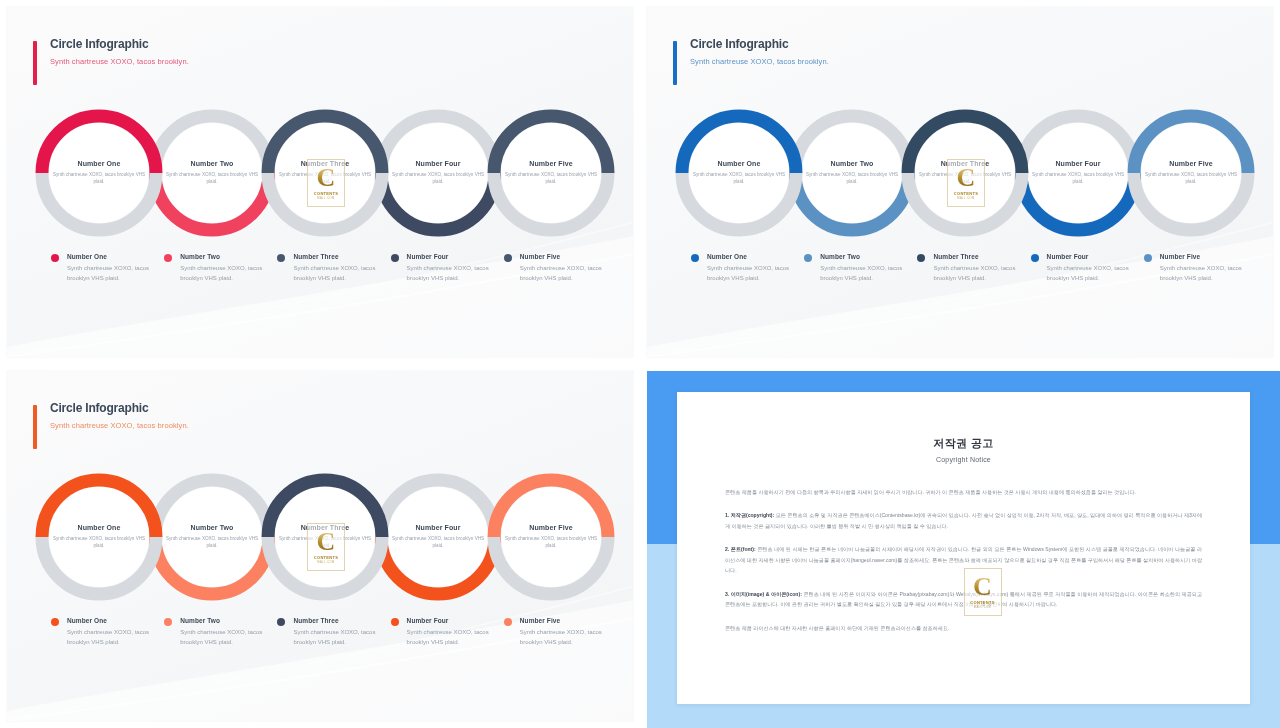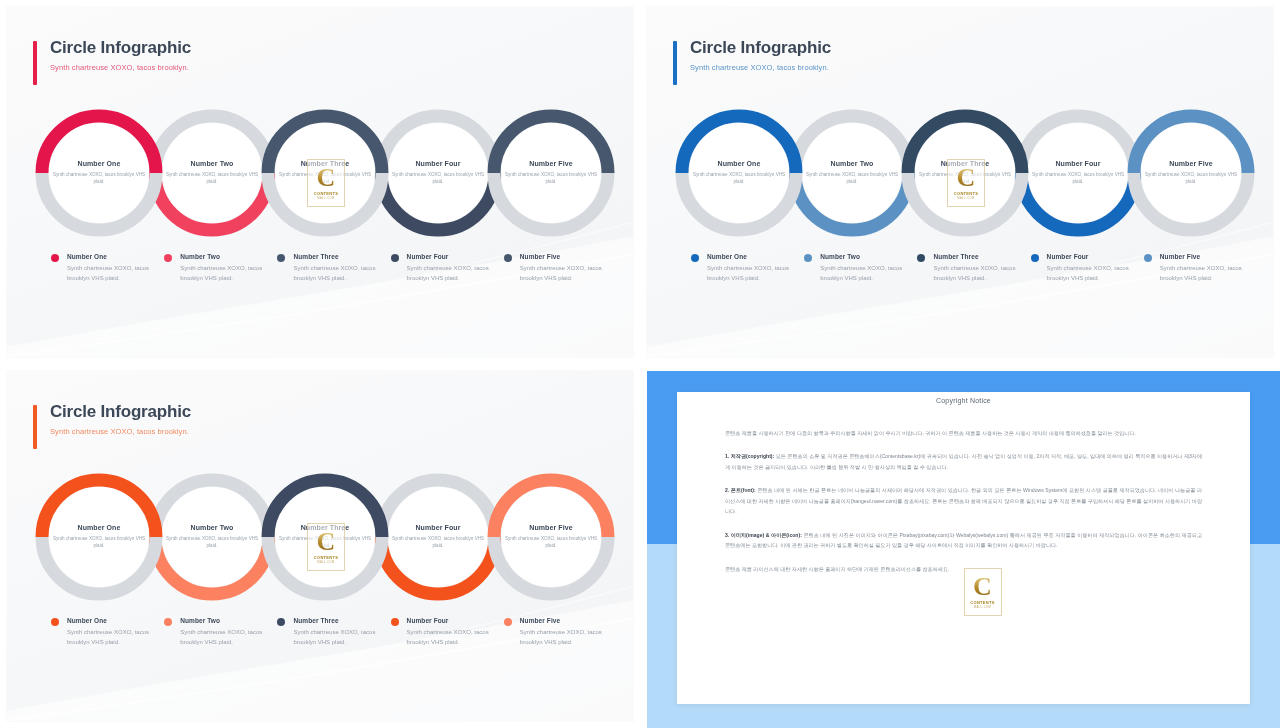--- a/index.html
+++ b/index.html
@@ -19,21 +19,21 @@
     background:linear-gradient(160deg,#fbfbfc 0%,#f7f8f9 45%,#f2f3f5 100%);
     box-shadow:0 0 0 1px rgba(0,0,0,0.02);
     overflow:hidden;
   }
   
   .swoosh{position:absolute;pointer-events:none;left:0;bottom:0;width:100%;height:46%;opacity:.85;}
 
   
   .hdr{position:absolute;left:26px;top:31px;}
   .accent-bar{position:absolute;left:0;top:3px;width:4px;height:44px;border-radius:1px;}
-  .title{margin:0 0 0 17px;font-size:17px;font-weight:700;letter-spacing:-.2px;color:#3c4858;line-height:1.15;}
+  .title{margin:0 0 0 17px;font-size:12px;font-weight:700;letter-spacing:-.2px;color:#3c4858;line-height:1.15;}
   .subtitle{margin:5px 0 0 17px;font-size:7.5px;letter-spacing:.1px;line-height:1.2;}
 
   
   .chain{position:absolute;left:22px;top:96px;width:592px;height:140px;}
   .ring{position:absolute;top:0;width:140px;height:140px;}
   .ring svg{position:absolute;inset:0;width:140px;height:140px;display:block;}
   .ring-txt{position:absolute;left:50%;top:50%;transform:translate(-50%,-50%);
             width:96px;text-align:center;}
   .ring-title{font-size:7px;font-weight:700;color:#3c4858;letter-spacing:.1px;margin:0 0 4px;}
   .ring-desc{font-size:4.6px;color:#9aa3ad;line-height:1.55;margin:0;}
@@ -391,20 +391,21 @@
           </div>
         </div>
     </div>
   </div>
 
   <div class="cslide">
     <div class="cbg">
       <div class="top" style="background: rgb(74, 156, 242);"></div>
       <div class="bot" style="background: rgb(179, 218, 249);"></div>
       <div class="cpaper">
+        <h2 class="cp-h1">저작권 공고</h2>
         <p class="cp-h2">Copyright Notice</p>
         <div class="cp-body">
             <p class="cp-p">콘텐츠 제품을 사용하시기 전에 다음의 항목과 주의사항을 자세히 읽어 주시기 바랍니다. 귀하가 이 콘텐츠 제품을 사용하는 것은 사용시 계약의 내용에 동의하셨음을 알리는 것입니다.</p>
             <p class="cp-p"><b>1. 저작권(copyright):</b> 모든 콘텐츠의 소유 및 저작권은 콘텐츠베이스(Contentsbase.kr)에 귀속되어 있습니다. 사전 승낙 없이 상업적 이용, 2차적 저작, 배포, 양도, 임대에 의하여 영리 목적으로 이용하거나 제3자에게 이용하는 것은 금지되어 있습니다. 이러한 불법 행위 적발 시 민·형사상의 책임을 질 수 있습니다.</p>
             <p class="cp-p"><b>2. 폰트(font):</b> 콘텐츠 내에 된 서체는 한글 폰트는 네이버 나눔글꼴의 서체이며 해당사에 저작권이 있습니다. 한글 외의 모든 폰트는 Windows System에 포함된 시스템 글꼴로 제작되었습니다. 네이버 나눔글꼴 라이선스에 대한 자세한 사항은 네이버 나눔글꼴 홈페이지(hangeul.naver.com)를 참조하세요. 폰트는 콘텐츠와 함께 배포되지 않으므로 필요하실 경우 직접 폰트를 구입하셔서 해당 폰트를 설치하여 사용하시기 바랍니다.</p>
             <p class="cp-p"><b>3. 이미지(image) &amp; 아이콘(icon):</b> 콘텐츠 내에 된 사진은 이미지와 아이콘은 Pixabay(pixabay.com)와 Webalys(webalys.com) 등에서 제공된 무료 저작물을 이용하여 제작되었습니다. 아이콘은 최소한의 제공되고 콘텐츠에는 포함합니다. 이에 관한 권리는 귀하가 별도로 확인하실 필요가 있을 경우 해당 사이트에서 직접 이미지를 확인하여 사용하시기 바랍니다.</p>
             <p class="cp-p">콘텐츠 제품 라이선스에 대한 자세한 사항은 홈페이지 하단에 기재된 콘텐츠라이선스를 참조하세요.</p>
           </div>
         <div class="cp-wm">
             <div class="wm">

